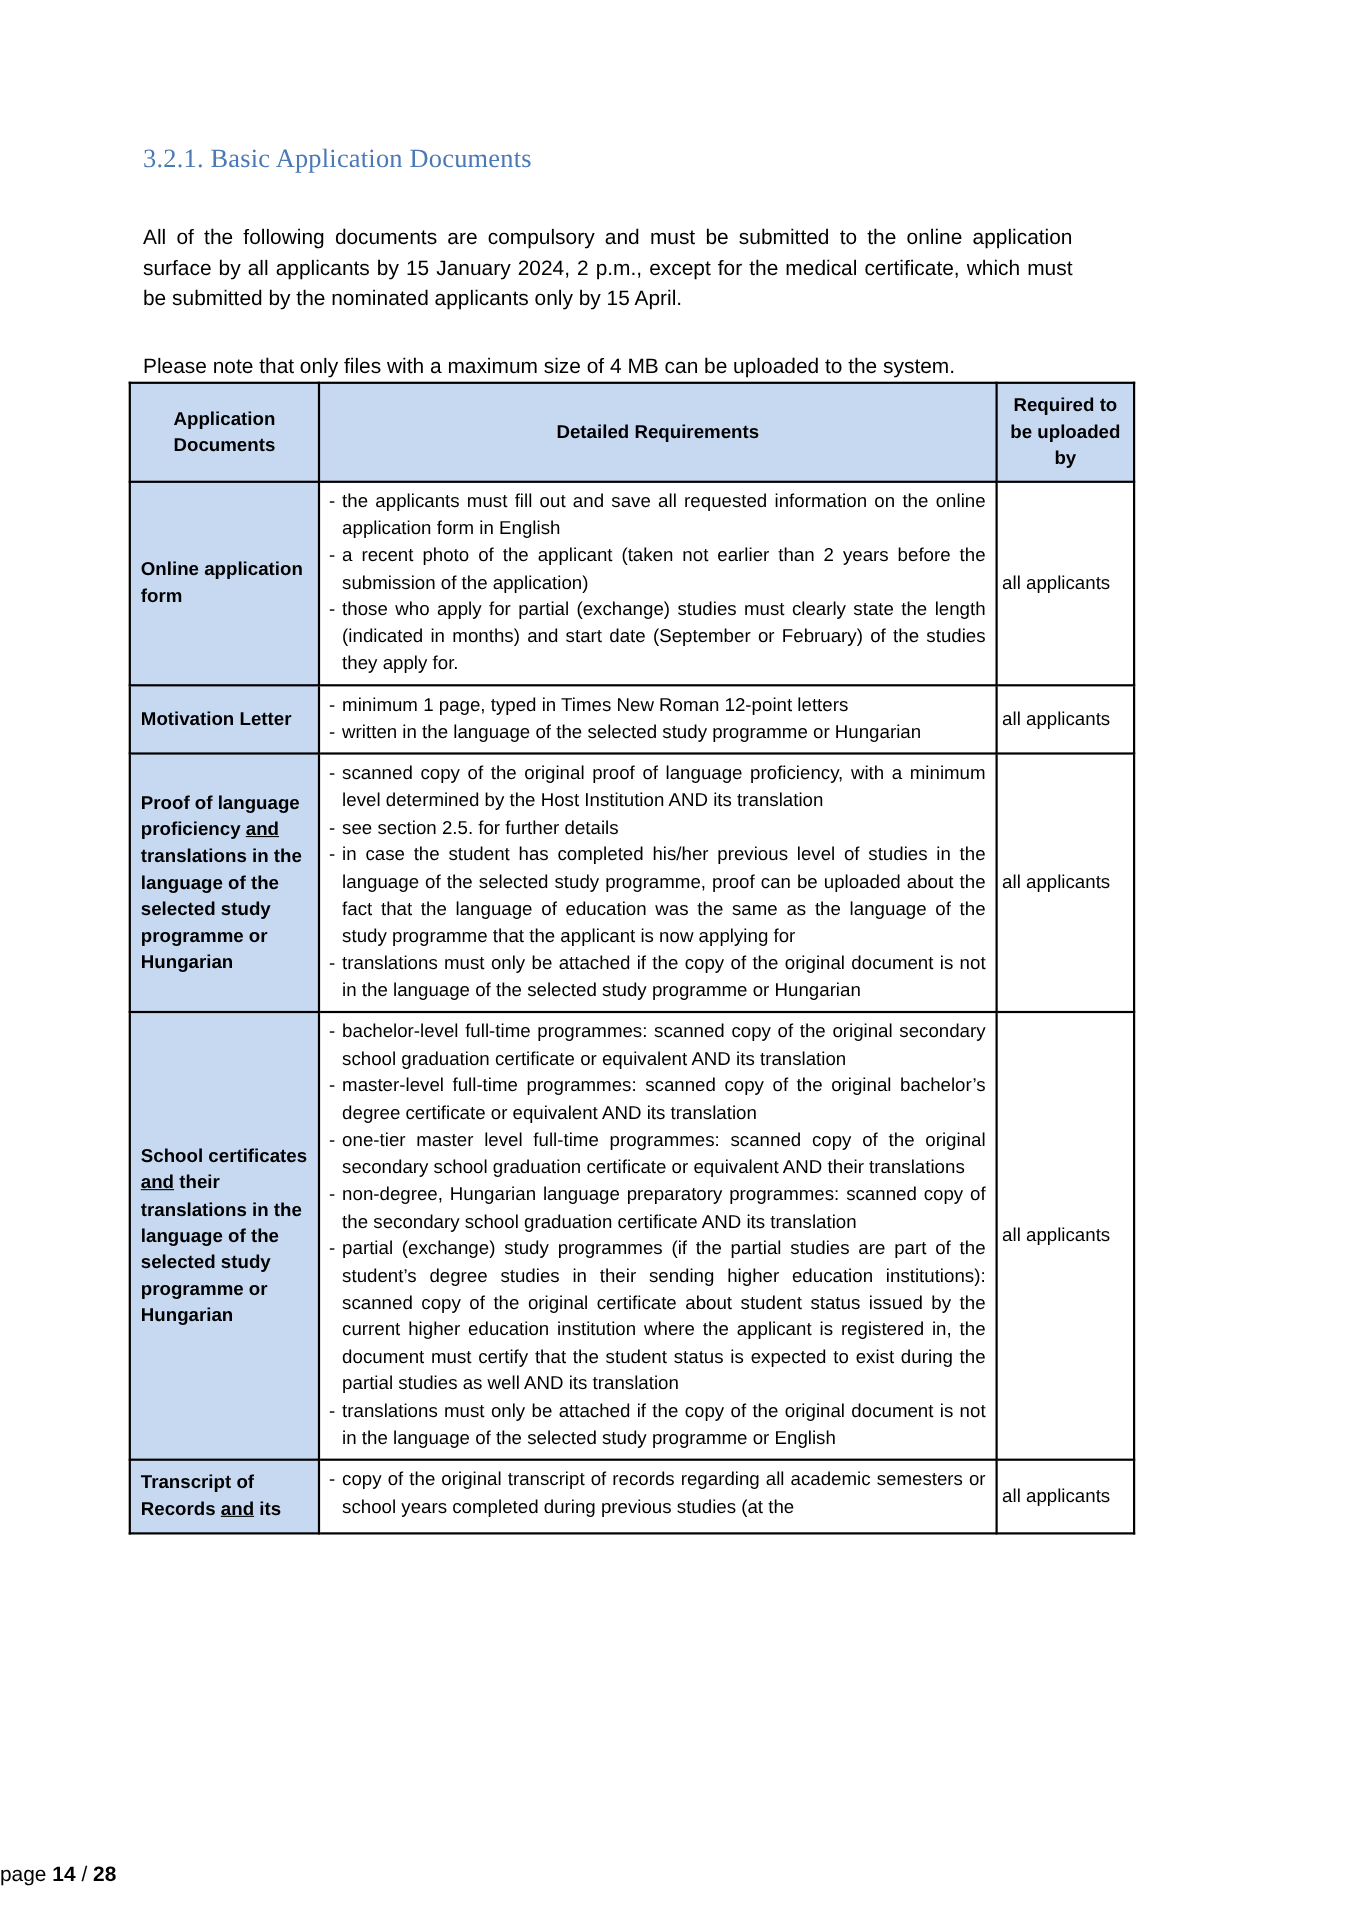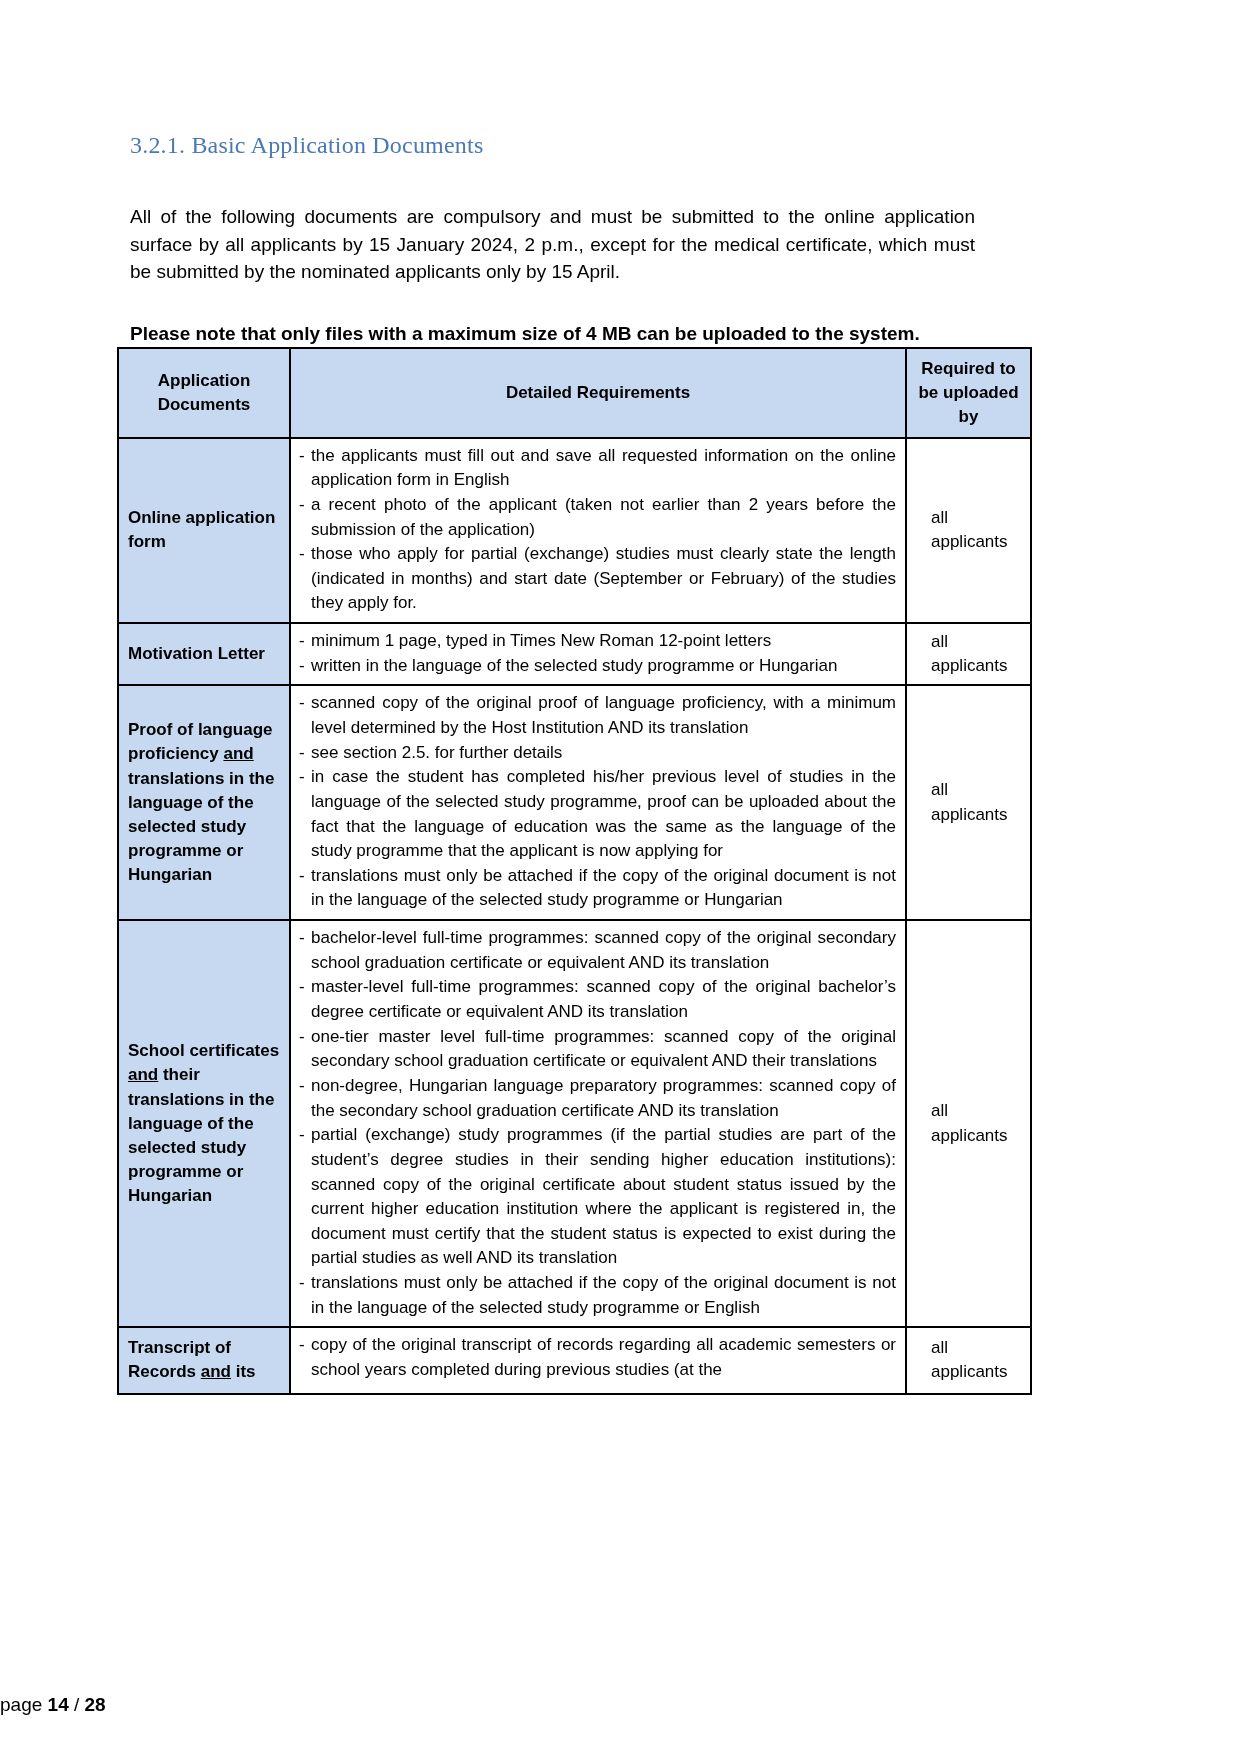--- a/index.html
+++ b/index.html
@@ -12,21 +12,21 @@
   body{
     width:1241px;height:1754px;position:relative;background:#ffffff;
     font-family:"Liberation Sans",sans-serif;font-size:19px;color:#000;
   }
   .content{padding:132px 211px 0 117px;}
   .heading{
     font-family:"Liberation Serif",serif;font-size:24px;font-weight:normal;
     color:var(--heading-color);margin:0 0 0 13px;letter-spacing:0.2px;
   }
   .prose{margin:44px 55px 0 13px;text-align:justify;line-height:1.45;}
-  .note{margin:34px 55px 0 13px;font-weight:bold;line-height:1.45;}
+  .note{margin:34px 55px 0 13px;font-weight:normal;line-height:1.45;}
   table.doc-table{
     border-collapse:collapse;table-layout:fixed;width:913px;
     font-size:17px;
   }
   .doc-table col.c1{width:172px;}
   .doc-table col.c2{width:616px;}
   .doc-table col.c3{width:125px;}
   .doc-table th,.doc-table td{border:2px solid var(--border-color);}
   .doc-table th{
     background:var(--cell-blue);font-weight:bold;text-align:center;
@@ -34,21 +34,21 @@
   }
   td.doc-cell{
     background:var(--cell-blue);font-weight:bold;text-align:left;
     vertical-align:middle;padding:8px 9px;line-height:1.42;
   }
   td.doc-cell .u{text-decoration:underline;}
   td.req-cell{vertical-align:top;padding:5px 9px 6px 5px;}
   .req-item{display:flex;line-height:1.45;}
   .req-item .dash{flex:0 0 15px;padding-left:3px;}
   .req-item .txt{flex:1;text-align:justify;}
-  td.up-cell{vertical-align:middle;text-align:left;padding:4px 3px 4px 24px;line-height:1.45;}
+  td.up-cell{vertical-align:middle;text-align:left;padding:4px 3px 4px 4px;line-height:1.45;}
   .footer{
     position:absolute;bottom:38px;left:0;width:100%;
     font-size:19px;
   }
 </style>
 </head>
 <body>
 
 <div class="content">
   <h1 class="heading">3.2.1. Basic Application Documents</h1>

